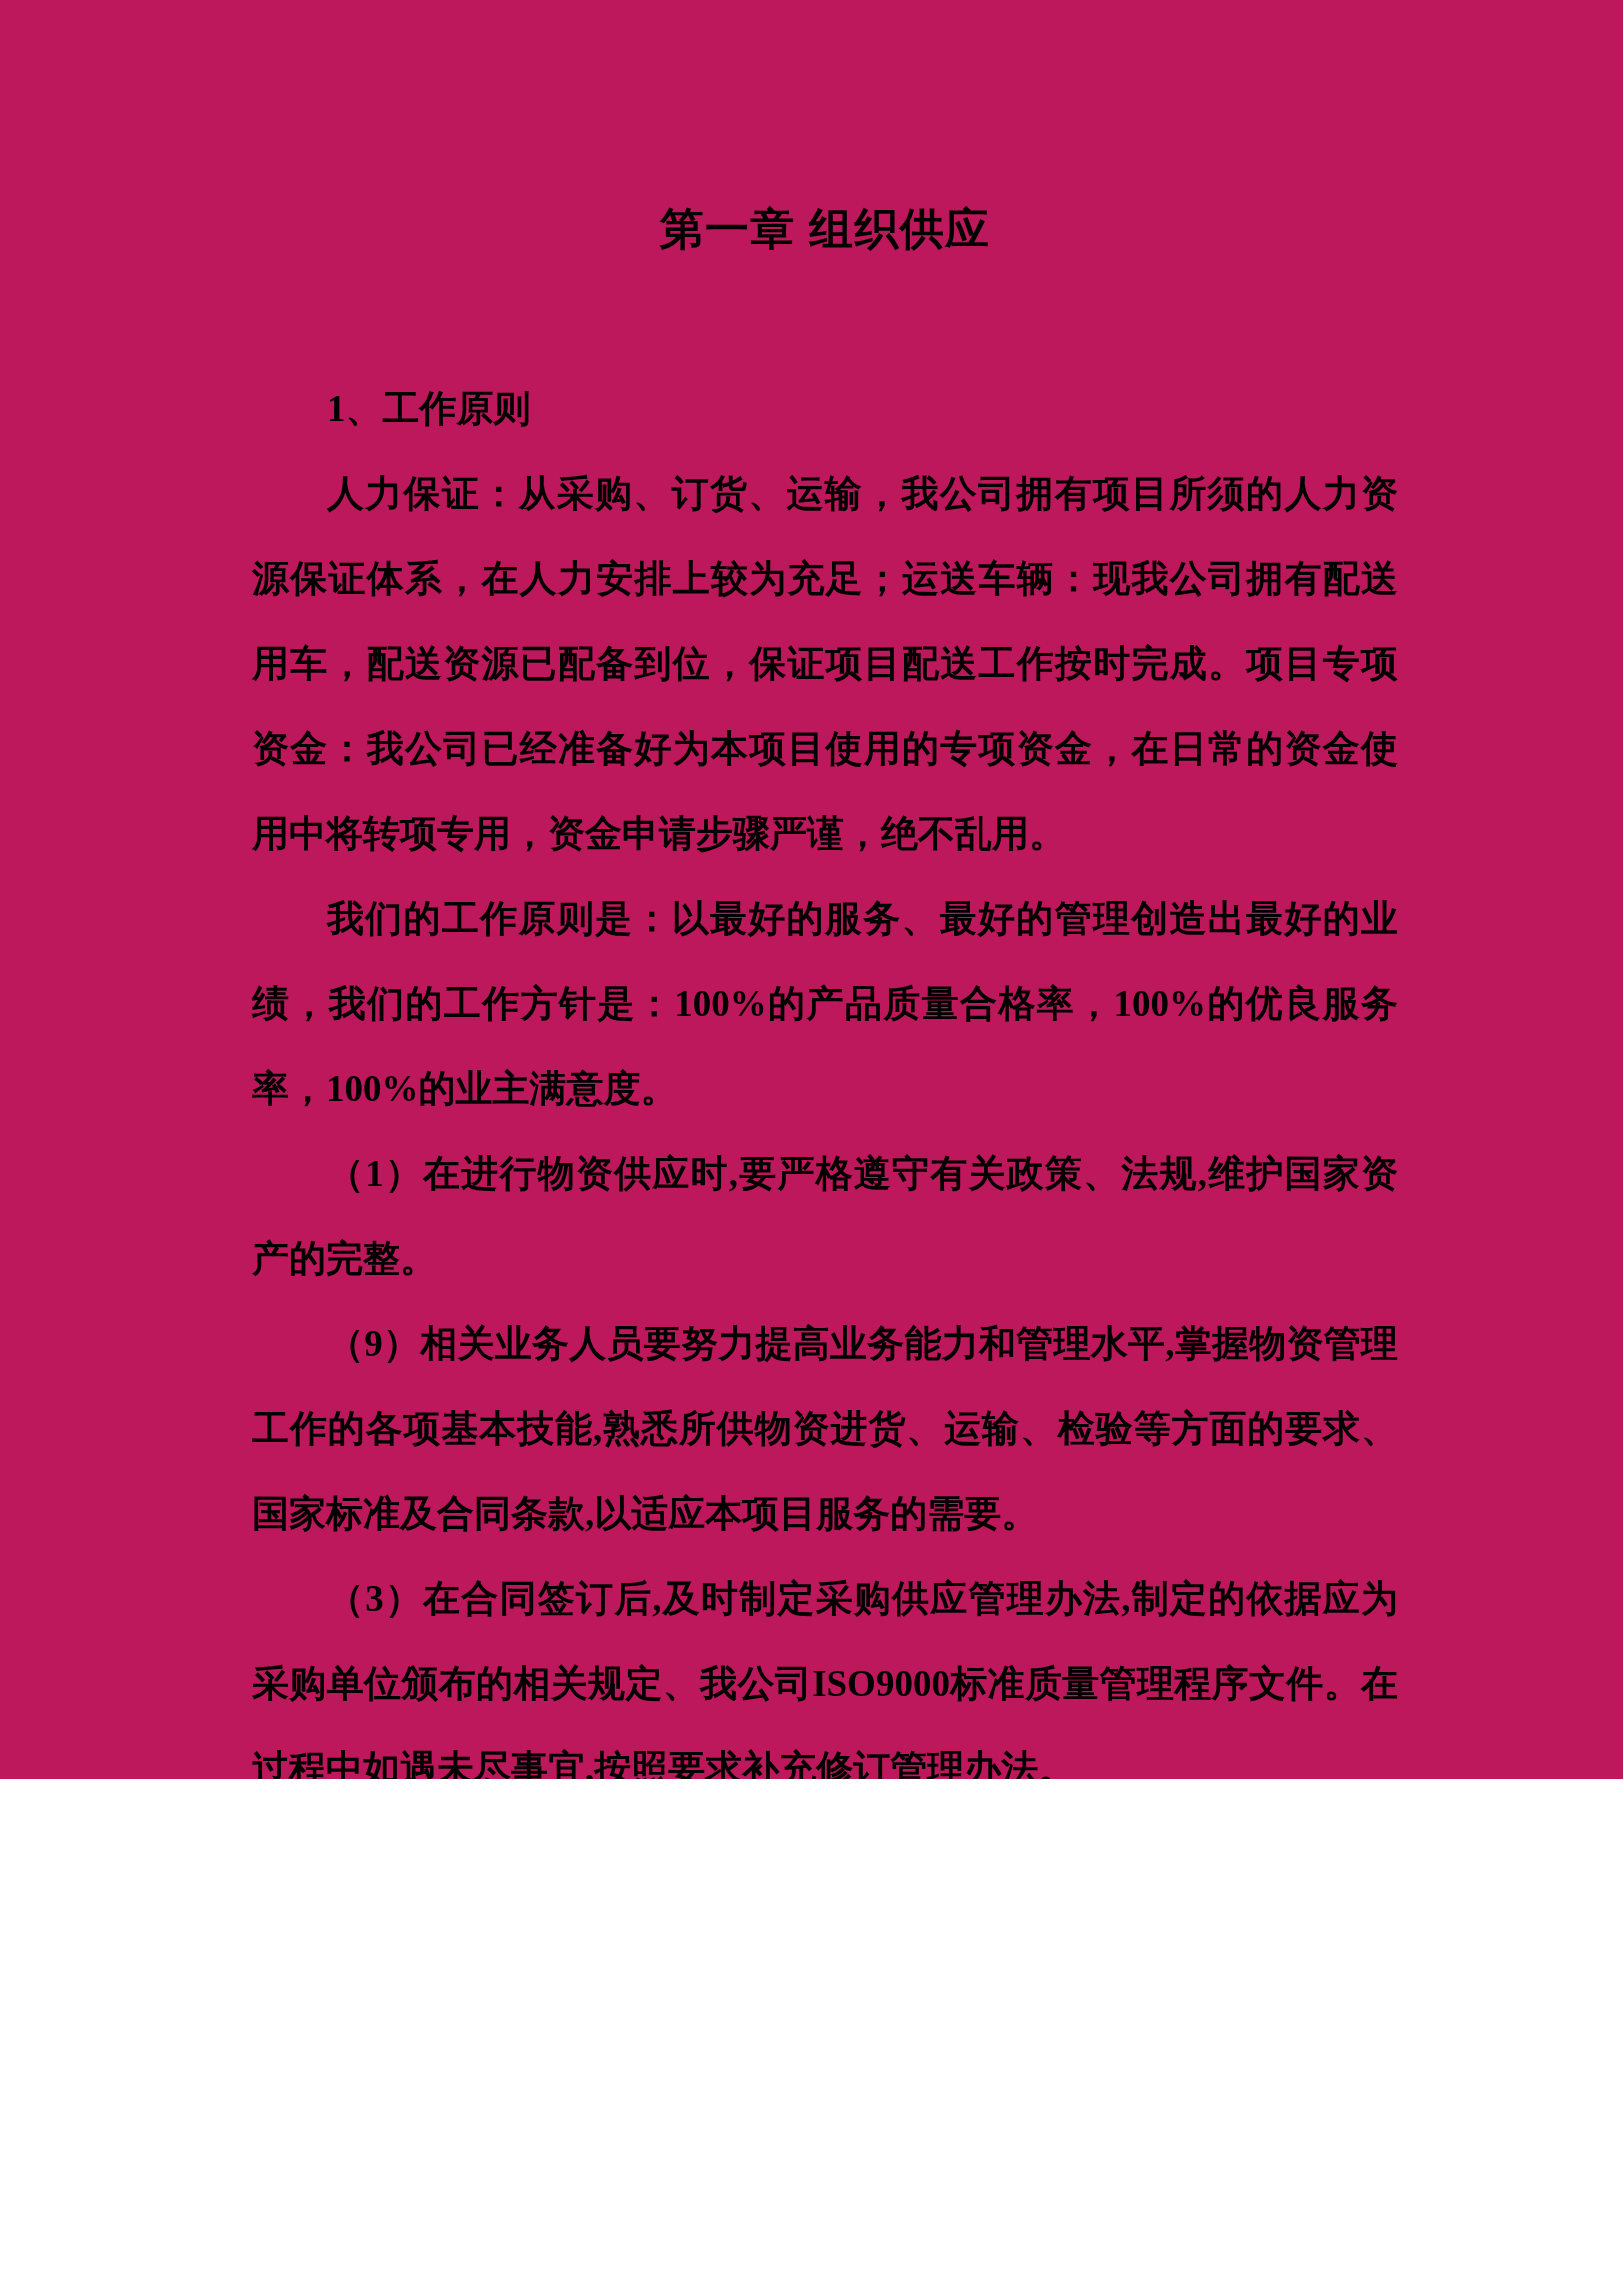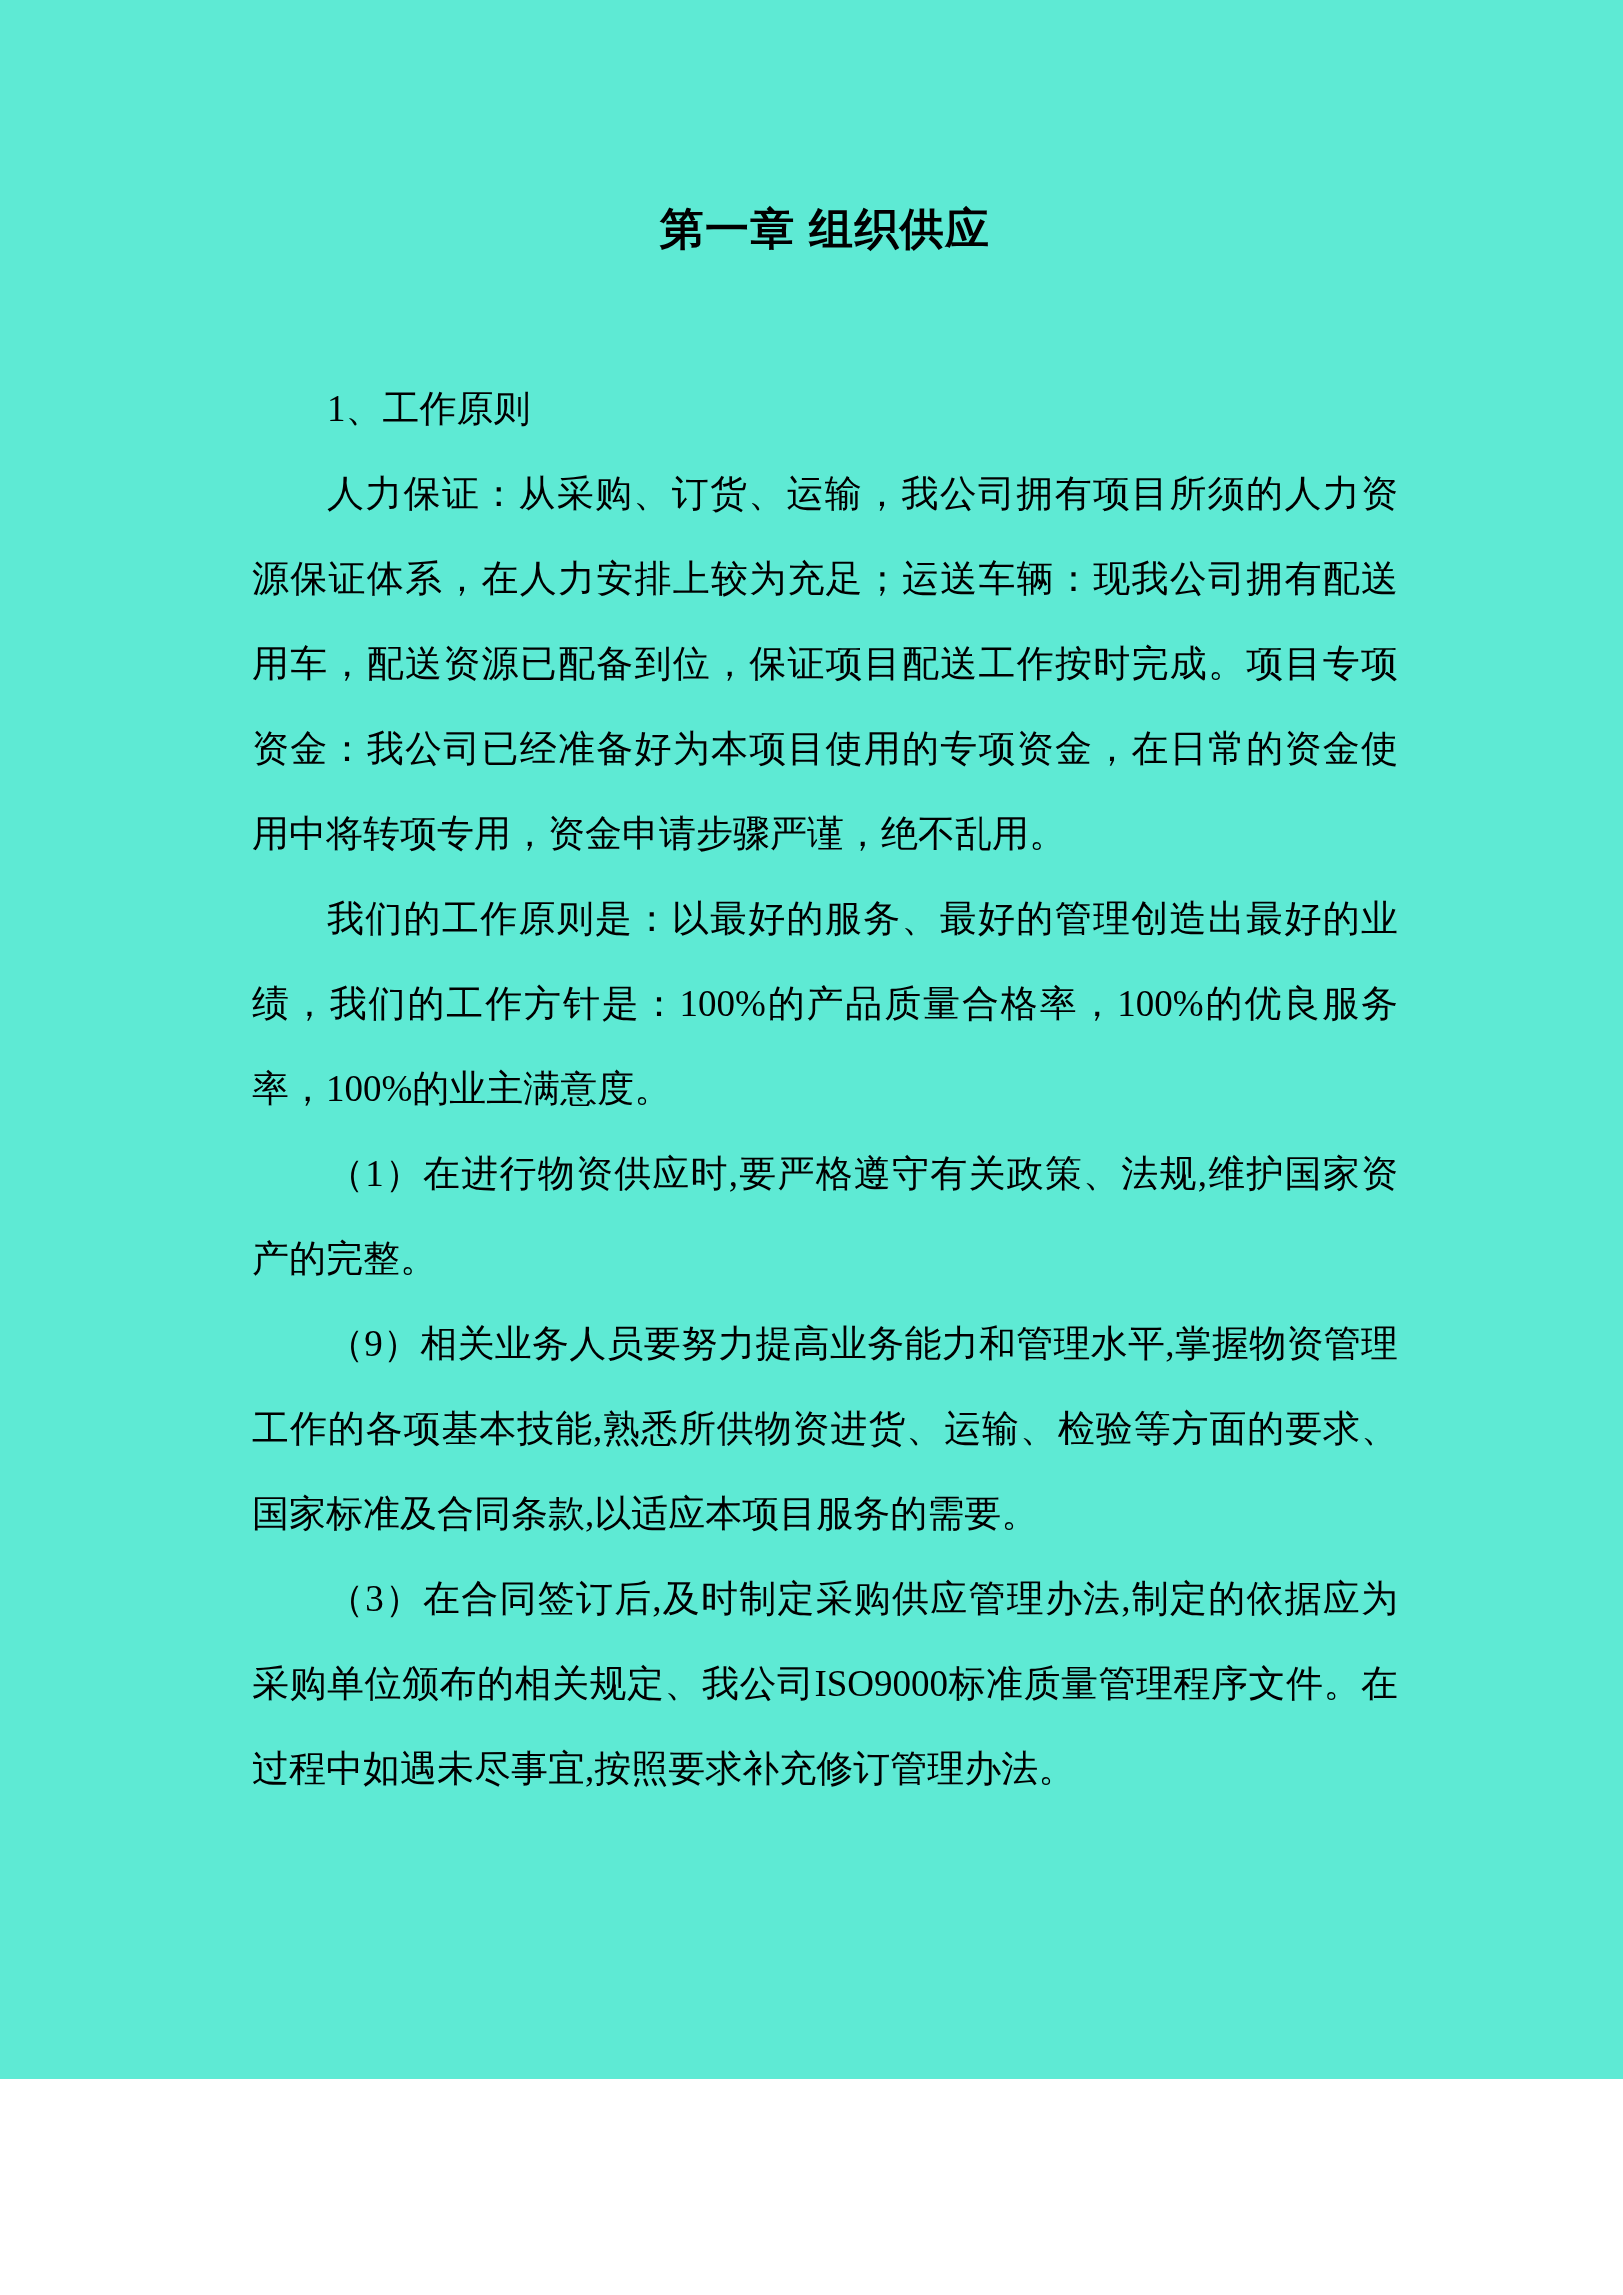--- a/index.html
+++ b/index.html
@@ -3,22 +3,22 @@
 <meta charset="utf-8">
 <style>
   html, body {
     margin: 0;
     padding: 0;
     background: #ffffff;
   }
   .page {
     position: relative;
     width: 1623px;
-    height: 2079px;
-    background: #5eead4;
+    height: 1779px;
+    background: #be185d;
     color: #000000;
     overflow: hidden;
     font-family: "Liberation Serif", "DejaVu Serif", serif;
   }
   .content {
     position: absolute;
     left: 252px;
     right: 225px;
     top: 196px;
   }
@@ -31,20 +31,21 @@
     text-align: center;
     letter-spacing: 1.3px;
   }
   .para {
     margin: 0;
     font-size: 37px;
     line-height: 85px;
     text-align: justify;
     text-indent: 75px;
     word-break: break-all;
+    font-weight: bold;
   }
   .page-number {
     position: absolute;
     left: 0;
     right: 0;
     top: 2166px;
     text-align: center;
     font-size: 29px;
     line-height: 33px;
     font-family: "Liberation Serif", "DejaVu Serif", serif;

